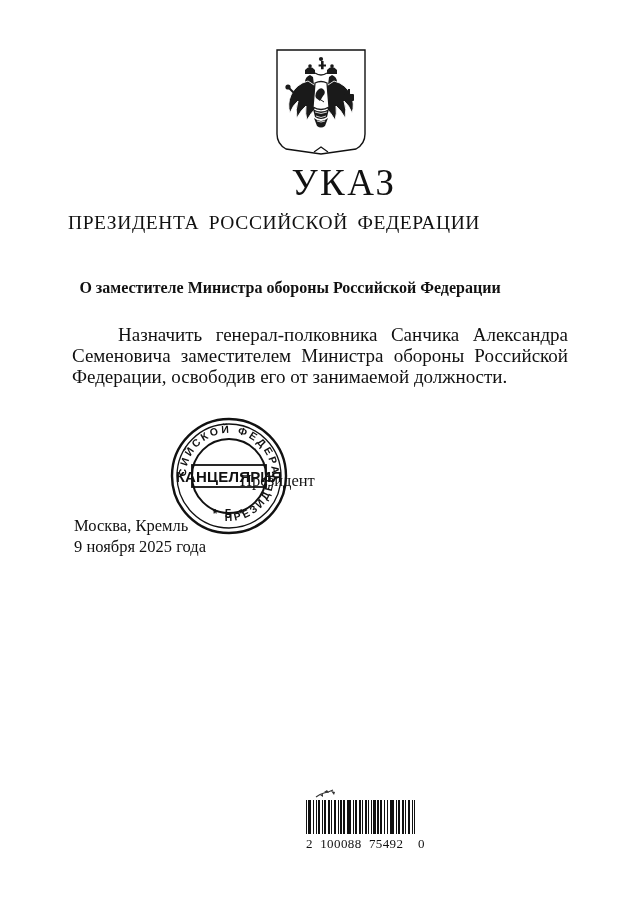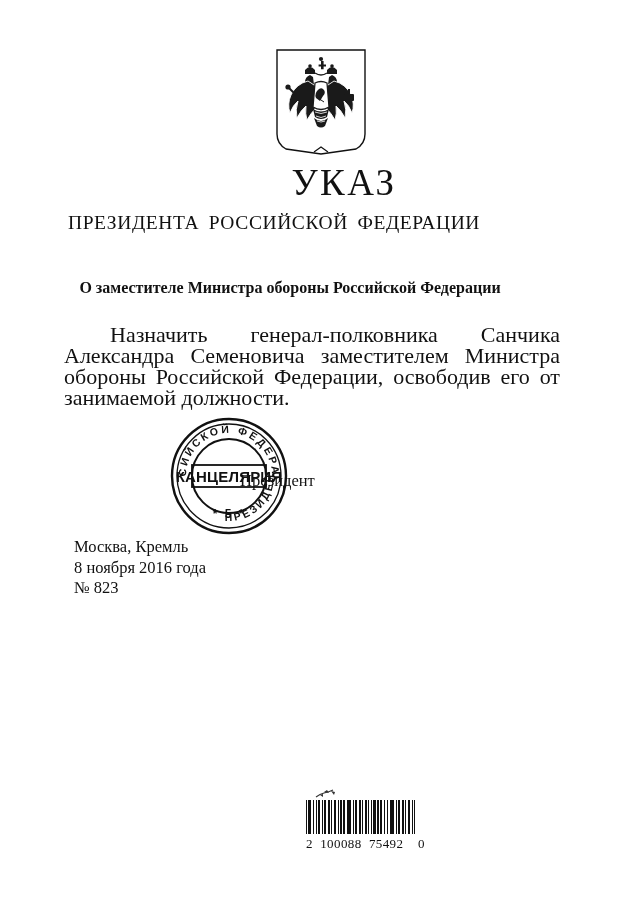--- a/index.html
+++ b/index.html
@@ -66,24 +66,24 @@
     width: 580px;
     text-align: center;
     font-size: 16px;
     line-height: 1.2;
     font-weight: bold;
   }
 
   
   .doc-body {
     position: absolute;
-    left: 64px;
+    left: 72px;
     top: 324px;
     width: 496px;
-    font-size: 22px;
+    font-size: 19px;
     line-height: 21px;
     text-align: justify;
     text-indent: 46px;
     hyphens: none;
   }
   .doc-body p { margin: 0; }
 
   
   .signature {
     position: absolute;
@@ -104,21 +104,21 @@
     width: 126px;
     height: 126px;
     z-index: 5;
   }
   .seal svg { display: block; width: 100%; height: 100%; }
 
   
   .issue-block {
     position: absolute;
     left: 74px;
-    top: 537px;
+    top: 516px;
     font-size: 16.5px;
     line-height: 20.5px;
   }
   .issue-block div { white-space: pre; }
 
   
   .barcode-wrap {
     position: absolute;
     left: 306px;
     top: 789px;
@@ -234,22 +234,21 @@
         <textPath href="#ringOuterBottom" startOffset="78%" text-anchor="middle" aria-label="ПРЕЗИДЕНТ">ПРЕЗИДЕНТ</textPath>
       </text>
       <rect x="26" y="52" width="74" height="22" fill="none" stroke="#111111" stroke-width="1.8"></rect>
       <text x="63" y="69" text-anchor="middle" font-family="'Liberation Sans', sans-serif" font-size="15" font-weight="bold" fill="#111111" letter-spacing="0.2" aria-label="КАНЦЕЛЯРИЯ">КАНЦЕЛЯРИЯ</text>
       <text x="63" y="105" text-anchor="middle" font-family="'Liberation Sans', sans-serif" font-size="12" font-weight="bold" fill="#111111" letter-spacing="2" aria-label="* 5 *">* 5 *</text>
     </svg>
   </div>
 
   <div class="issue-block">
     <div>Москва, Кремль</div>
-    <div>8 ноября 2016 года</div>
-    <div>№ 823</div>
+    <div>9 ноября 2025 года</div>
   </div>
 
   <div class="barcode-wrap">
     <div class="barcode-mark">
       <svg width="30" height="10" viewBox="0 0 30 10" xmlns="http://www.w3.org/2000/svg">
         <path d="M2 8 q4 -3 8 -4 q5 -1 9 -3" stroke="#333333" stroke-width="1.1" fill="none"></path>
         <path d="M10 3 l3 -2 2 3 z" fill="#333333"></path>
         <path d="M17 2 l4 1 -1 3 z" fill="#333333"></path>
         <path d="M6 6 l3 -1 0 3 z" fill="#333333"></path>
       </svg>

